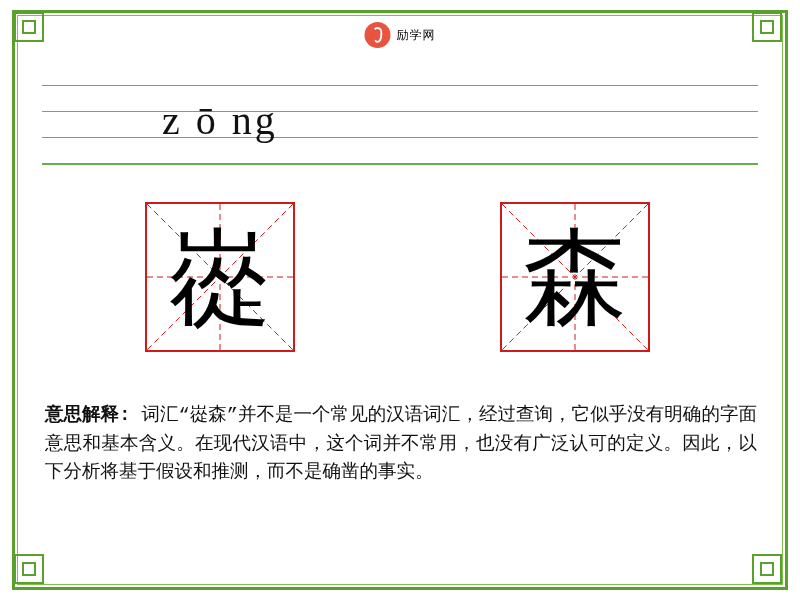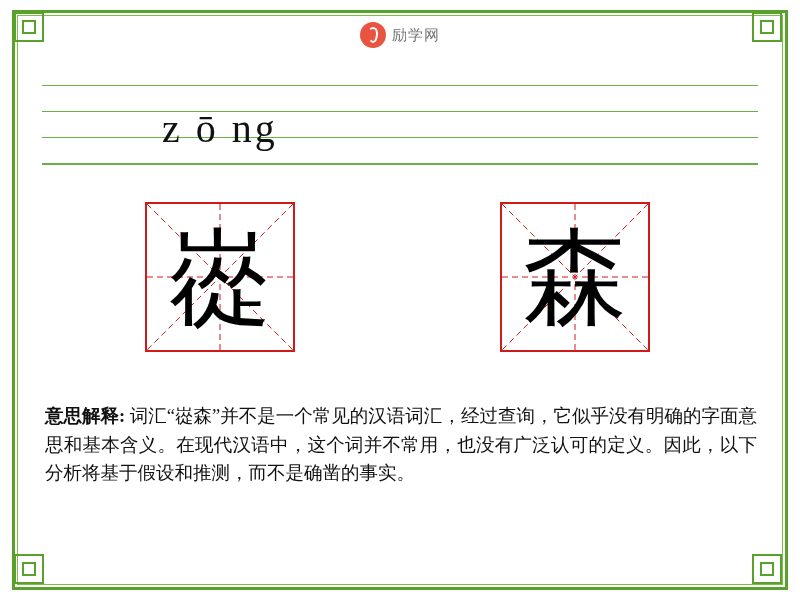--- a/index.html
+++ b/index.html
@@ -81,22 +81,22 @@
     top: 5px;
     width: 10px;
     height: 16px;
     border: 2px solid #ffffff;
     border-radius: 50% 50% 50% 50% / 40% 40% 60% 60%;
     border-left-color: transparent;
     box-sizing: border-box;
   }
   .logo-text {
     font-family: "DejaVu Sans", sans-serif;
-    font-size: 15px;
-    color: #737373;
+    font-size: 12px;
+    color: #000000;
     letter-spacing: 1px;
   }
 
   
   .staff {
     position: absolute;
     left: 42px;
     top: 85px;
     width: 716px;
     height: 78px;
@@ -108,21 +108,21 @@
     height: 0;
     border-top: 1.5px solid #6ab04a;
   }
   .staff .l0 { top: 0px; }
   .staff .l1 { top: 26px; }
   .staff .l2 { top: 52px; }
   .staff .l3 { top: 78px; border-top-width: 2px; }
 
   .pinyin {
     position: absolute;
-    top: 20px;
+    top: 12px;
     font-family: "Liberation Serif", serif;
     font-size: 40px;
     color: #111111;
     letter-spacing: 3px;
     white-space: nowrap;
   }
   .pinyin-1 { left: 120px; }
   .pinyin-2 { left: 490px; }
 
   
@@ -155,21 +155,21 @@
     line-height: 1;
     color: #000000;
   }
 
   
   .explain {
     position: absolute;
     left: 45px;
     top: 402px;
     width: 712px;
-    font-family: Liberation Serif, serif;
+    font-family: Liberation Mono, monospace;
     font-size: 18.5px;
     line-height: 1.55;
     color: #111111;
     text-align: justify;
   }
   .explain .label {
     font-weight: bold;
   }
 </style>
 </head>

